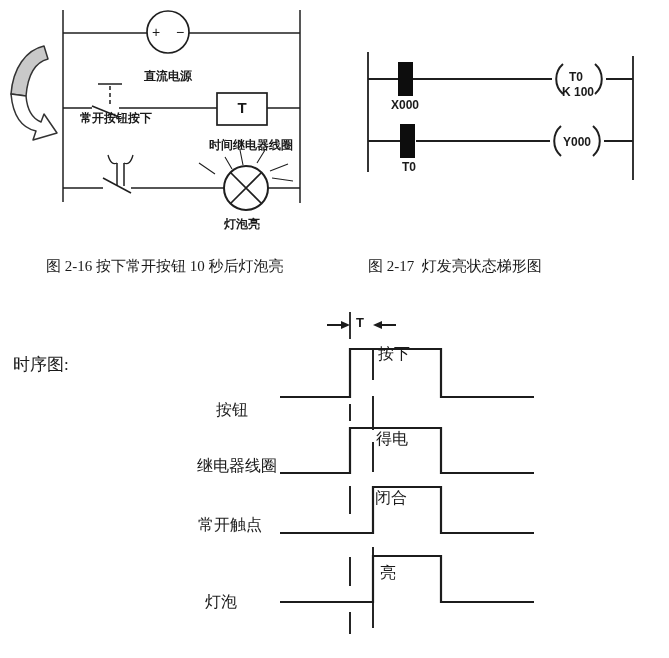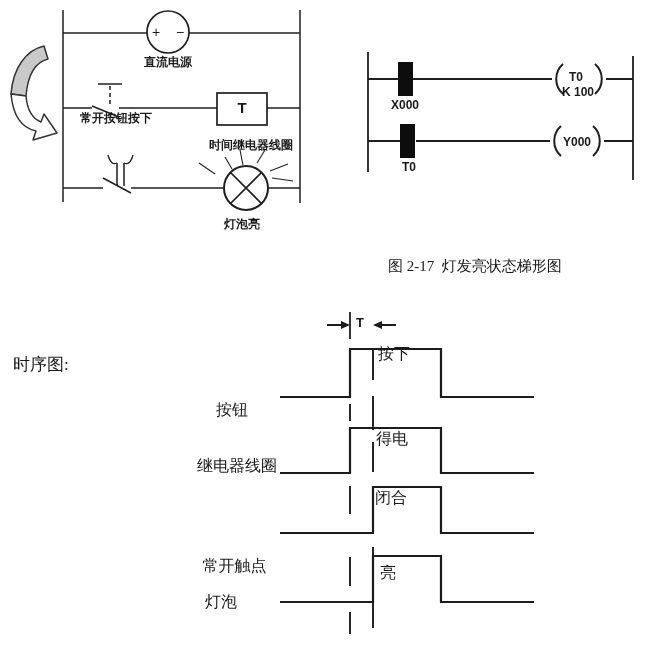--- a/index.html
+++ b/index.html
@@ -92,40 +92,41 @@
       <polyline points="280,602 373,602 373,556 441,556 441,602 534,602"></polyline>
 
       <path d="M373,349 V380 M373,396 V430 M373,442 V472 M373,547 V556 M373,602 V628" stroke-width="1.9"></path>
 
       <path d="M350,404 V421 M350,486 V514 M350,557 V586 M350,612 V634" stroke-width="1.9"></path>
     </g>
   </svg>
 
   <div class="lbl sym" style="left:156px;top:24px;font-size:14px;"><span class="cx" style="display:inline-block">+</span></div>
   <div class="lbl sym" style="left:176px;top:24px;font-size:14px;"><span>−</span></div>
-  <div class="lbl cjk-sm cx" style="left:168px;top:57px;font-family:Liberation Mono, monospace;">直流电源</div>
+  <div class="lbl cjk-sm cx" style="left:168px;top:70px;">直流电源</div>
   <div class="lbl cjk-sm" style="left:80px;top:112px;">常开按钮按下</div>
   <div class="lbl cjk-sm" style="left:192px;top:139px;margin-left:17px;">时间继电器线圈</div>
   <div class="lbl cjk-sm cx" style="left:242px;top:218px;">灯泡亮</div>
   <div class="lbl sym cx" style="left:242px;top:99px;font-size:15px;font-weight:600;">T</div>
 
   <div class="lbl plc" style="left:391px;top:99px;">X000</div>
   <div class="lbl plc cx" style="left:576px;top:71px;">T0</div>
   <div class="lbl plc cx" style="left:578px;top:86px;">K 100</div>
   <div class="lbl plc" style="left:402px;top:161px;">T0</div>
   <div class="lbl plc cx" style="left:577px;top:136px;">Y000</div>
 
-  <div class="lbl cjk-md" style="left:388px;top:258px;">图 2-17  灯发亮状态梯形图</div>
+  <div class="lbl cjk-md" style="left:46px;top:258px;">图 2-16 按下常开按钮 10 秒后灯泡亮</div>
+  <div class="lbl cjk-md" style="left:368px;top:258px;">图 2-17  灯发亮状态梯形图</div>
 
   <div class="lbl title" style="left:13px;top:355px;">时序图:</div>
   <div class="lbl sym" style="left:356px;top:316px;font-size:13px;font-weight:700;">T</div>
 
   <div class="lbl cjk-lg" style="left:180px;top:401px;width:68px;text-align:right;">按钮</div>
   <div class="lbl cjk-lg" style="left:186px;top:457px;width:91px;text-align:right;">继电器线圈</div>
-  <div class="lbl cjk-lg" style="left:190px;top:516px;width:89px;text-align:center;margin-top:41px;">常开触点</div>
+  <div class="lbl cjk-lg" style="left:198px;top:516px;width:89px;text-align:left;">常开触点</div>
   <div class="lbl cjk-lg" style="left:186px;top:585px;width:51px;text-align:right;margin-top:8px;">灯泡</div>
 
   <div class="lbl cjk-lg" style="left:378px;top:345px;">按下</div>
   <div class="lbl cjk-lg" style="left:376px;top:430px;">得电</div>
   <div class="lbl cjk-lg" style="left:375px;top:489px;">闭合</div>
   <div class="lbl cjk-lg" style="left:380px;top:564px;">亮</div>
 
 </div>
 
 </body></html>

